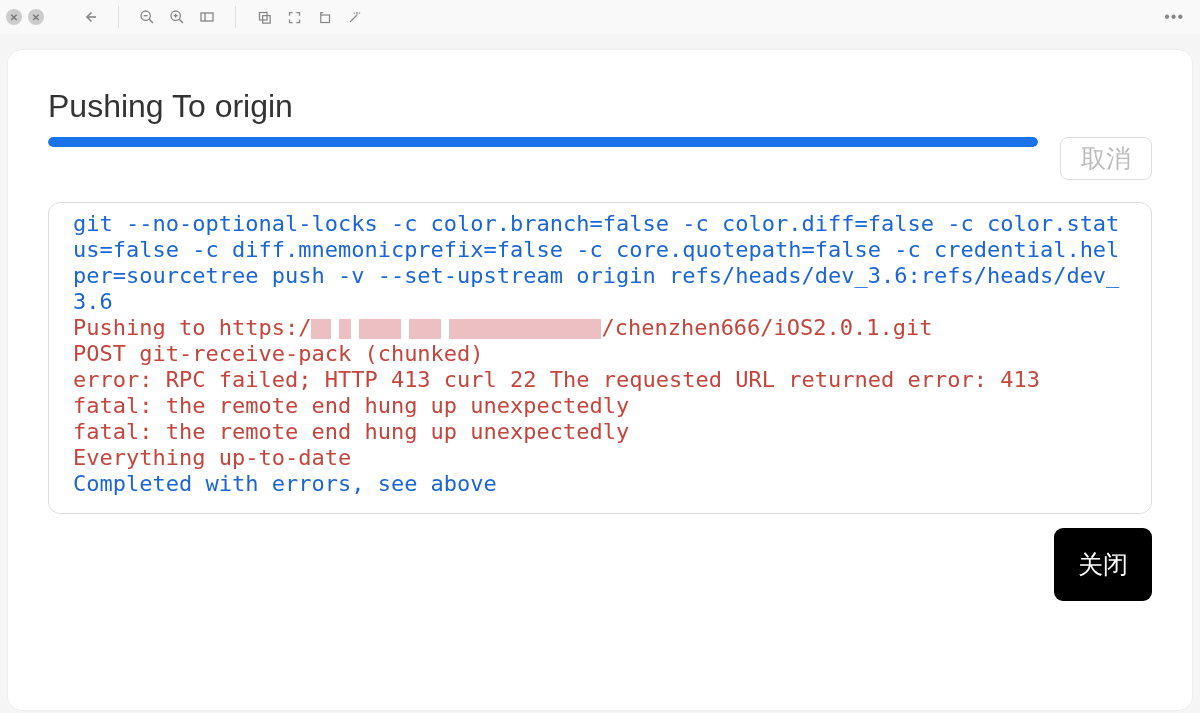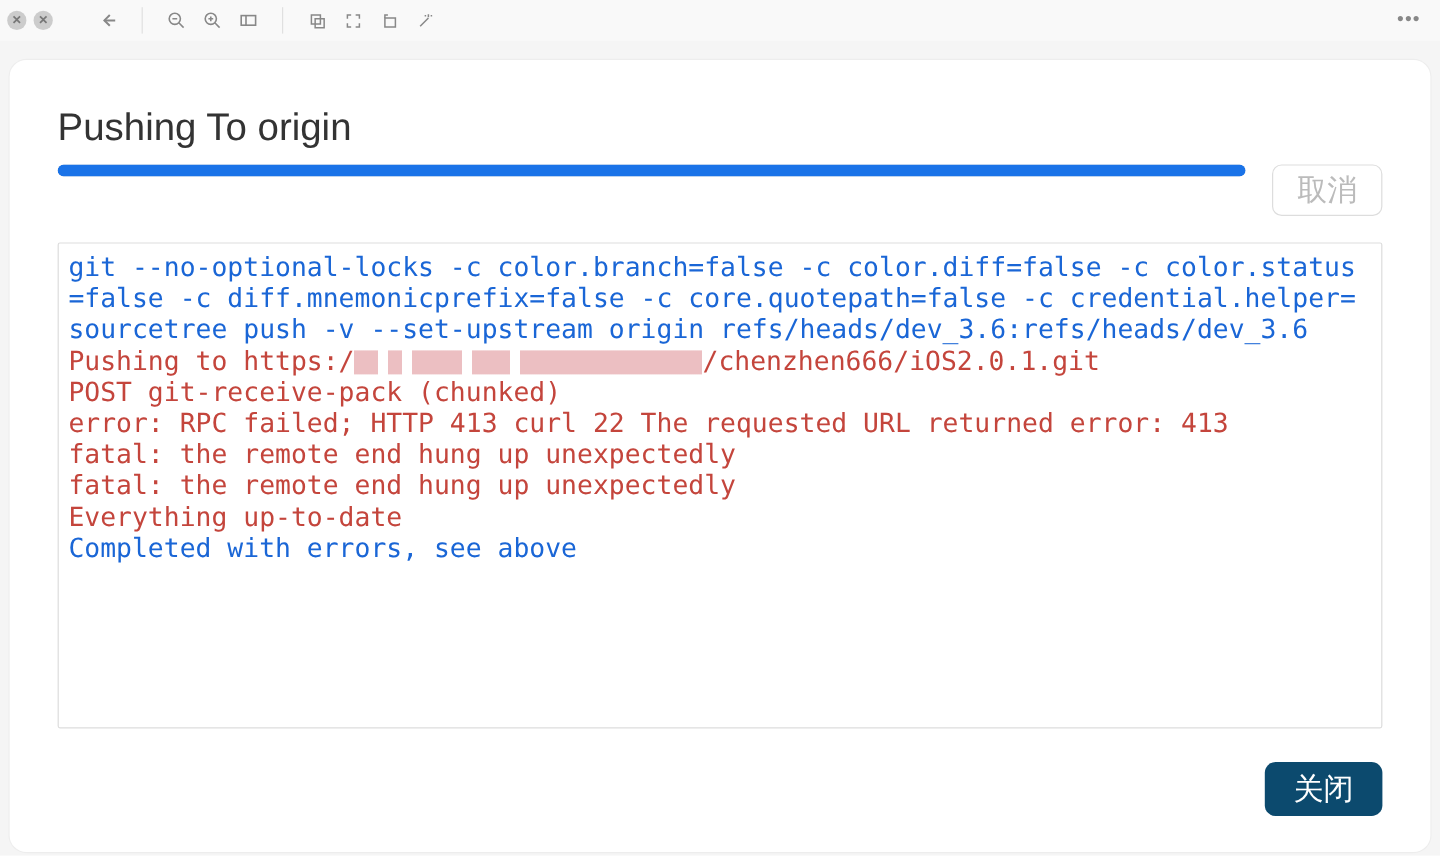--- a/index.html
+++ b/index.html
@@ -99,23 +99,23 @@
       padding: 4px 20px;
       border: 1px solid #ddd;
       border-radius: 8px;
       font-size: 25px;
       color: #bbb;
       background: #fff;
       cursor: pointer;
     }
     .output {
       border: 1px solid #ddd;
-      border-radius: 2px;
-      padding: 8px 8px;
-      height: 405px;
+      border-radius: 12px;
+      padding: 8px 24px;
+      height: 312px;
       font-family: "SF Mono", Menlo, Consolas, monospace;
       font-size: 22px;
       line-height: 1.18;
       white-space: pre-wrap;
       word-break: break-all;
       overflow: hidden;
     }
     .out-blue { color: #1a66d6; }
     .out-red { color: #c4453c; }
     .redact {
@@ -126,23 +126,23 @@
         linear-gradient(90deg,
           #ecbfc2 0 20px, transparent 20px 28px,
           #ecbfc2 28px 40px, transparent 40px 48px,
           #ecbfc2 48px 90px, transparent 90px 98px,
           #ecbfc2 98px 130px, transparent 130px 138px,
           #ecbfc2 138px 160px);
       filter: blur(0.3px);
     }
     .close-btn {
       float: right;
-      margin-top: 28px;
-      padding: 6px 24px;
-      background: #0c4a6e;
+      margin-top: 14px;
+      padding: 20px 24px;
+      background: #000000;
       color: #fff;
       border: none;
       border-radius: 9px;
       font-size: 25px;
       cursor: pointer;
     }
   </style>
 </head>
 <body>
 

